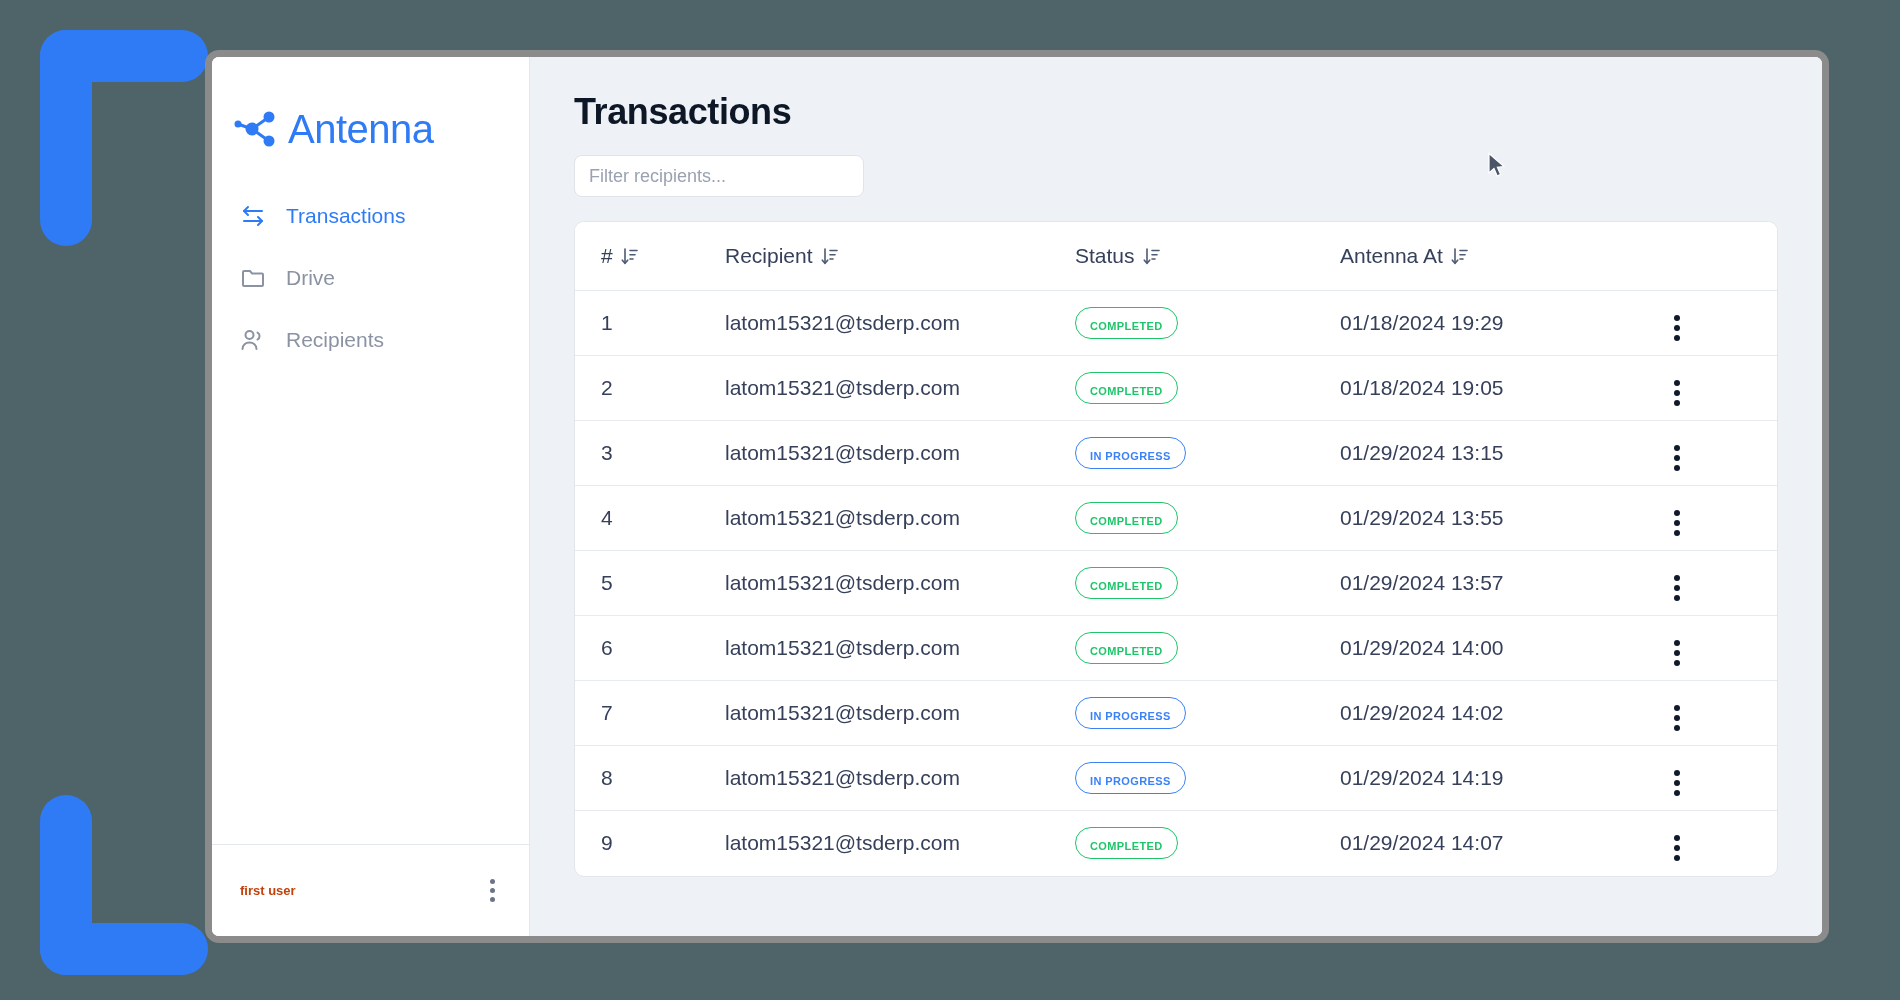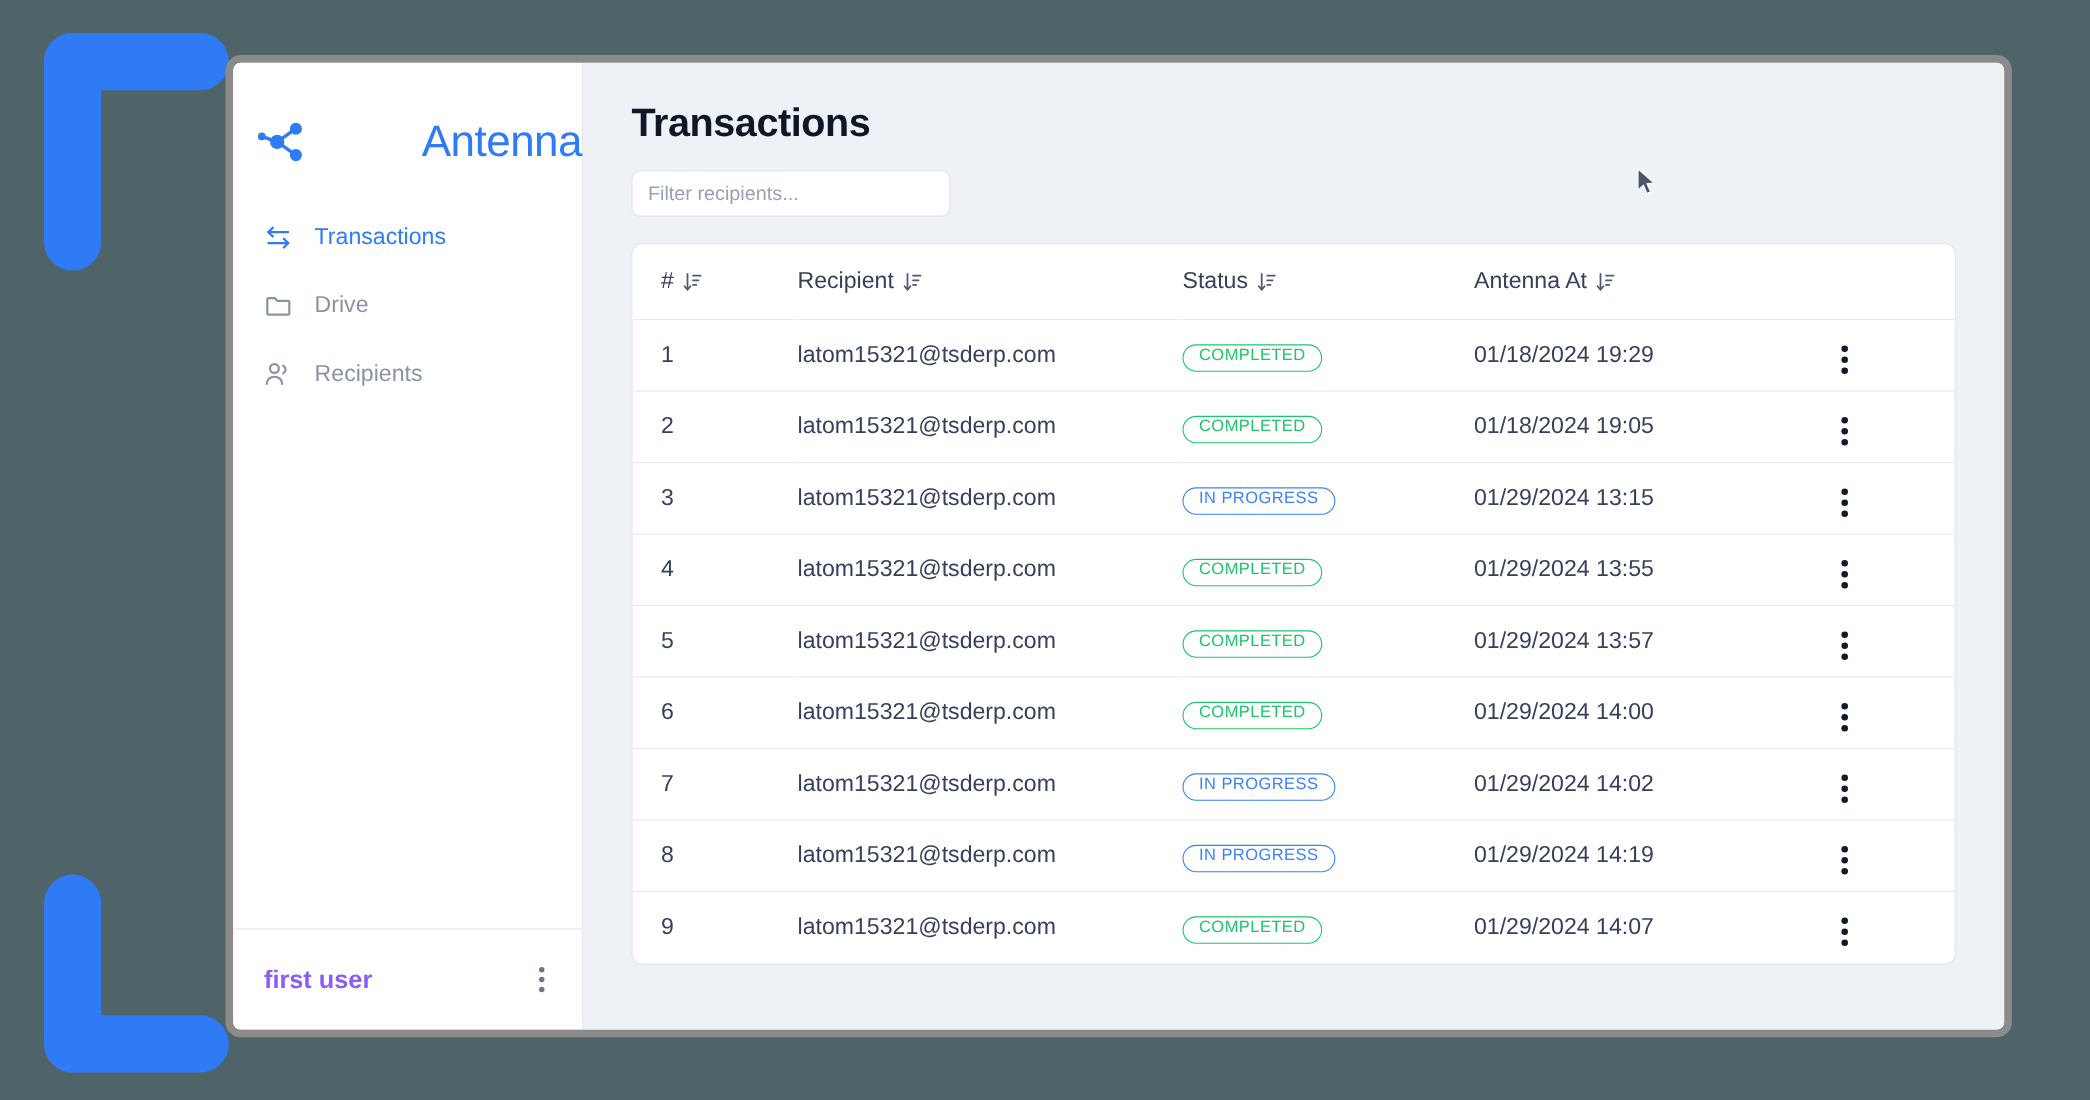--- a/index.html
+++ b/index.html
@@ -65,21 +65,20 @@
     display: flex;
     flex-direction: column;
     position: relative;
   }
   .logo-row {
     display: flex;
     align-items: center;
     gap: 10px;
     padding: 34px 0 0 22px;
     height: 110px;
-    justify-content: space-between;
   }
   .logo-mark { width: 44px; height: 40px; flex: none; }
   .logo-text {
     font-size: 40px;
     color: #2f7bf6;
     letter-spacing: -0.5px;
     font-weight: 400;
     line-height: 1;
   }
 
@@ -99,23 +98,23 @@
 
   .sidebar-footer {
     border-top: 1px solid #e4e7ec;
     height: 92px;
     display: flex;
     align-items: center;
     justify-content: space-between;
     padding: 0 30px 0 28px;
   }
   .user-name {
-    font-size: 23px;
+    font-size: 13px;
     font-weight: bold;
-    color: #8b5cf6;
+    color: #c2410c;
     text-align: center;
   }
   .kebab {
     display: flex;
     flex-direction: column;
     gap: 4px;
     cursor: pointer;
     padding: 4px;
   }
   .kebab span {
@@ -192,23 +191,23 @@
     color: #36405a;
     height: 65px;
     padding: 0;
     vertical-align: middle;
   }
   td.c-num { padding-left: 26px; }
 
   .badge {
     display: inline-block;
     border-radius: 999px;
-    padding: 0 14px 6px 14px;
-    font-size: 15px;
-    font-weight: normal;
+    padding: 12px 14px 6px 14px;
+    font-size: 11px;
+    font-weight: bold;
     letter-spacing: 0.4px;
     border: 1px solid currentColor;
     white-space: nowrap;
   }
   .badge.completed { color: #1ec56a; }
   .badge.inprogress { color: #3b82f6; }
 
   td.c-actions { text-align: left; }
   .kebab-cell { display: inline-flex; }
 

